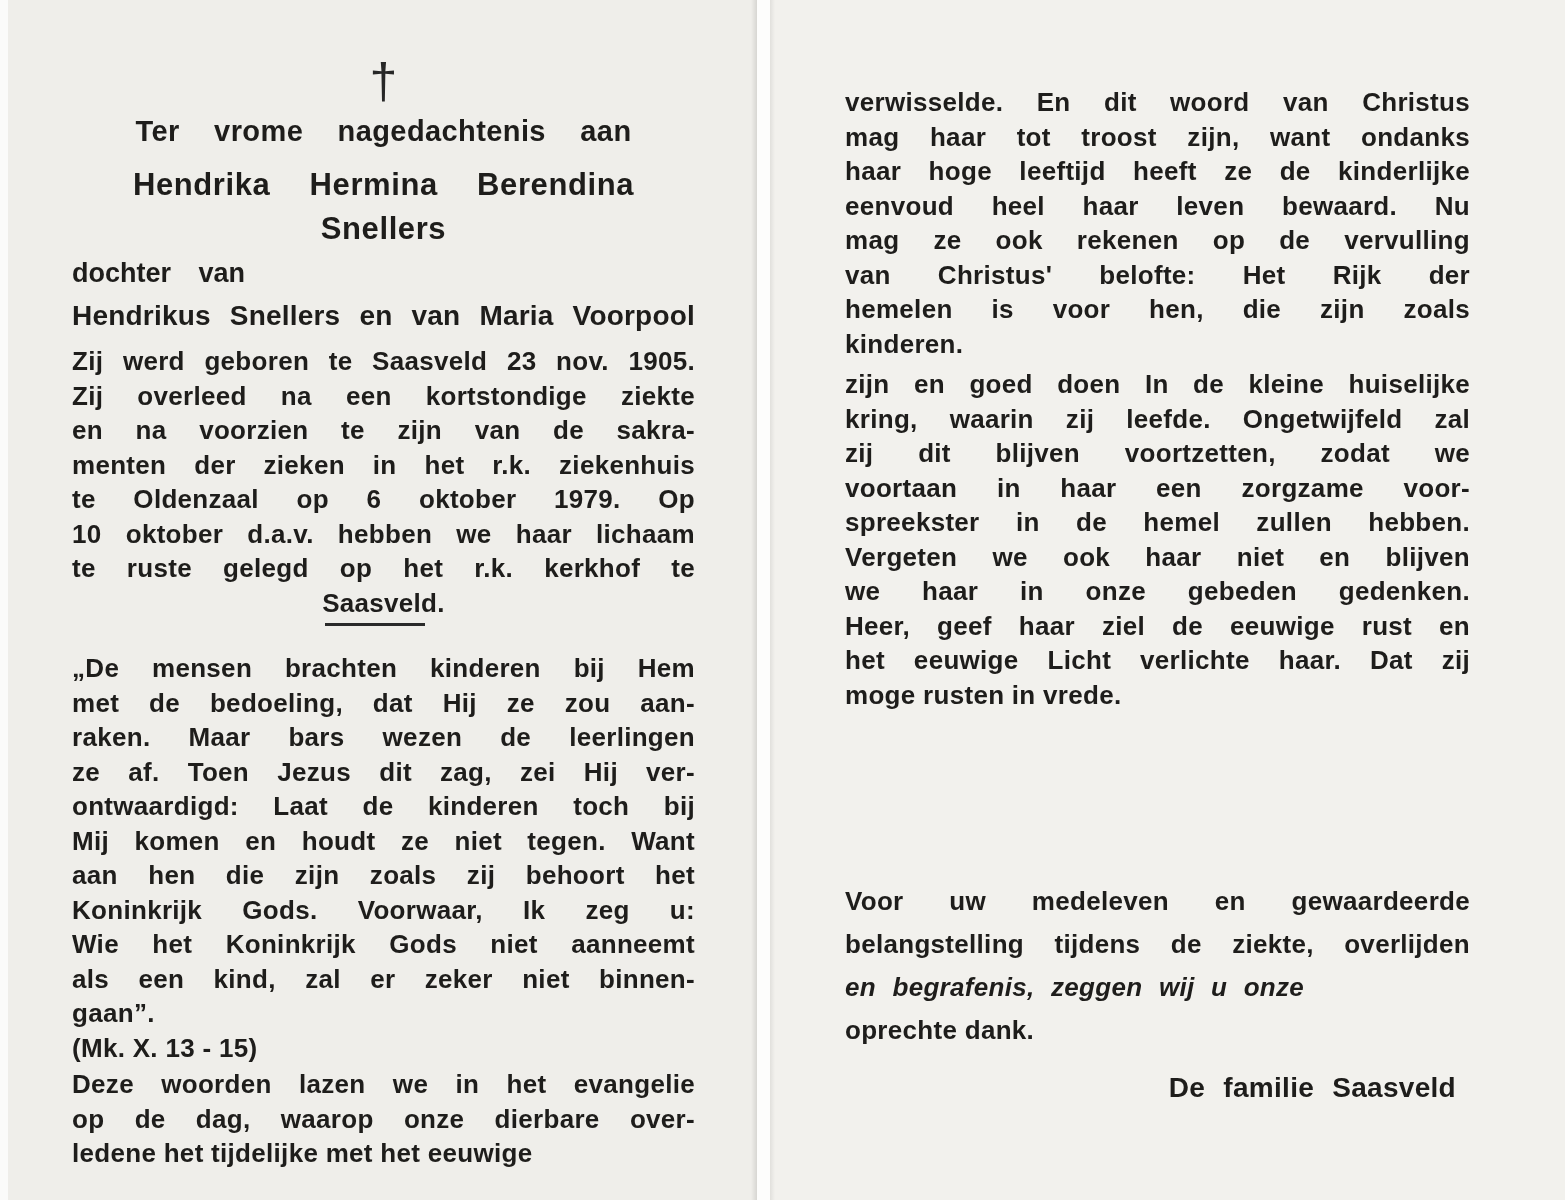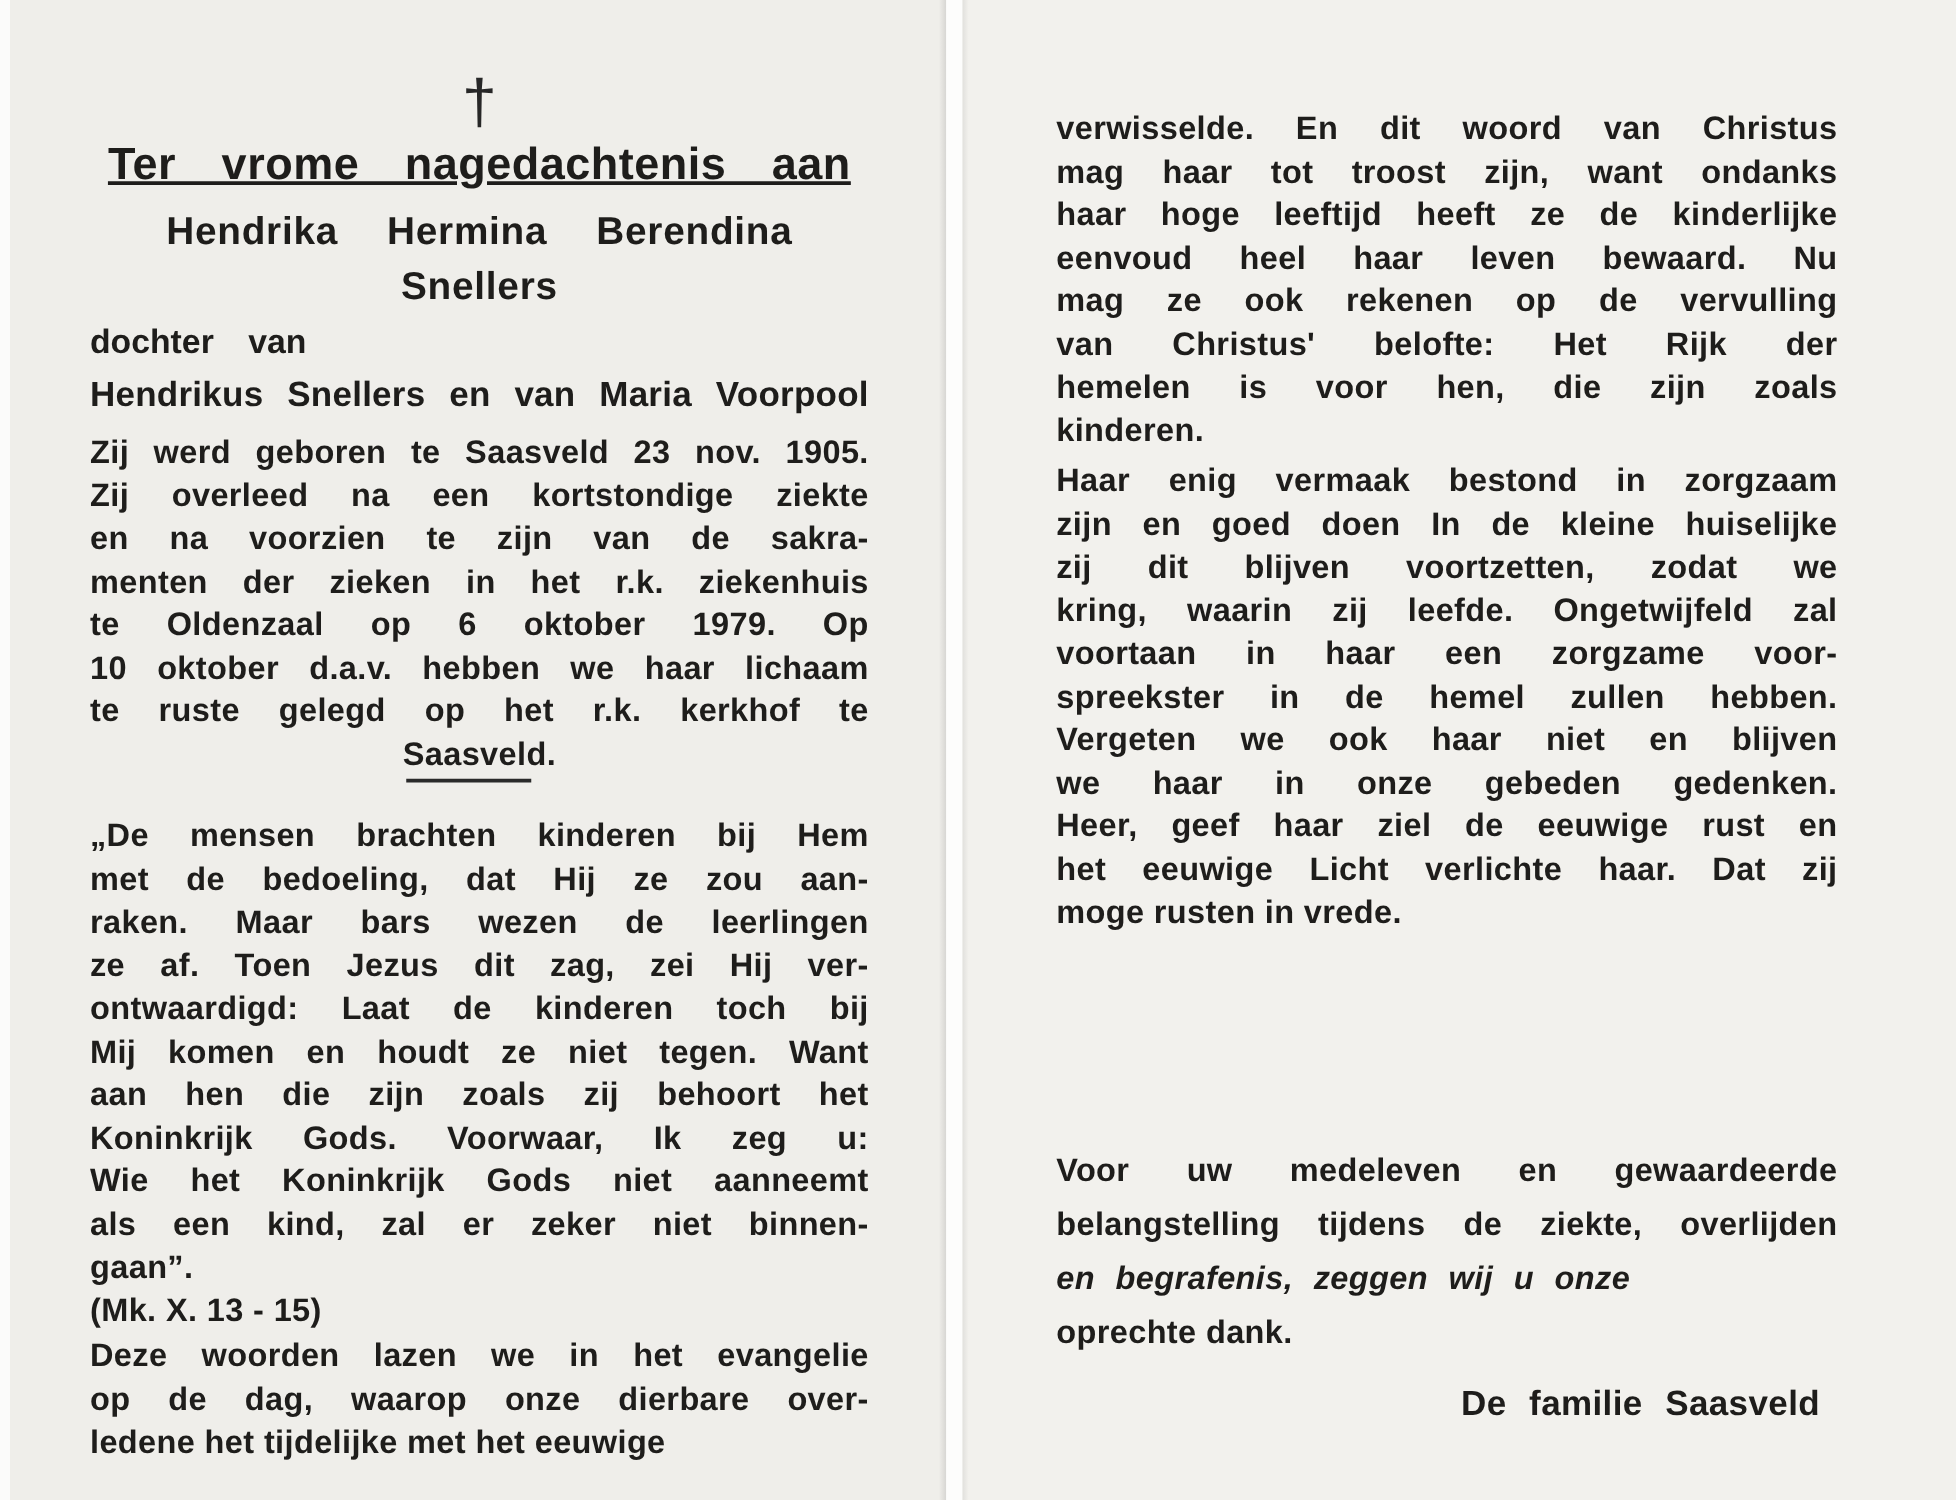--- a/index.html
+++ b/index.html
@@ -40,22 +40,22 @@
 
   .content-left { padding: 55px 0 0 64px; width: 623px; }
   .content-right { padding: 85px 0 0 75px; width: 625px; }
 
   
   .cross {
     font-size: 50px; line-height: 52px; text-align: center;
     font-weight: 400; color: #272727;
   }
   .intro {
-    margin-top: 6px; font-size: 36px; line-height: 36px;
-    text-align: center; word-spacing: 26px; letter-spacing: 0.4px; text-decoration: underline;
+    margin-top: 6px; font-size: 29px; line-height: 36px;
+    text-align: center; word-spacing: 26px; letter-spacing: 0.4px;
   }
   .name-line {
     font-size: 31px; line-height: 44px; text-align: center;
     word-spacing: 30px; letter-spacing: 0.6px; margin-top: 0;
   }
   .name-line.first { margin-top: 14px; }
   .relation {
     margin-top: 3px; font-size: 27px; line-height: 38px;
     text-align: left; word-spacing: 20px;
   }
@@ -150,24 +150,23 @@
           <div class="line just">mag haar tot troost zijn, want ondanks</div>
           <div class="line just">haar hoge leeftijd heeft ze de kinderlijke</div>
           <div class="line just">eenvoud heel haar leven bewaard. Nu</div>
           <div class="line just">mag ze ook rekenen op de vervulling</div>
           <div class="line just">van Christus' belofte: Het Rijk der</div>
           <div class="line just">hemelen is voor hen, die zijn zoals</div>
           <div class="line left">kinderen.</div>
         </div>
 
       <div class="block para2-block">
-          <div class="line just">Haar enig vermaak bestond in zorgzaam</div>
           <div class="line just">zijn en goed doen In de kleine huiselijke</div>
+          <div class="line just">kring, waarin zij leefde. Ongetwijfeld zal</div>
           <div class="line just">zij dit blijven voortzetten, zodat we</div>
-          <div class="line just">kring, waarin zij leefde. Ongetwijfeld zal</div>
           <div class="line just">voortaan in haar een zorgzame voor-</div>
           <div class="line just">spreekster in de hemel zullen hebben.</div>
           <div class="line just">Vergeten we ook haar niet en blijven</div>
           <div class="line just">we haar in onze gebeden gedenken.</div>
           <div class="line just">Heer, geef haar ziel de eeuwige rust en</div>
           <div class="line just">het eeuwige Licht verlichte haar. Dat zij</div>
           <div class="line left">moge rusten in vrede.</div>
         </div>
 
       <div class="block thanks-block">

